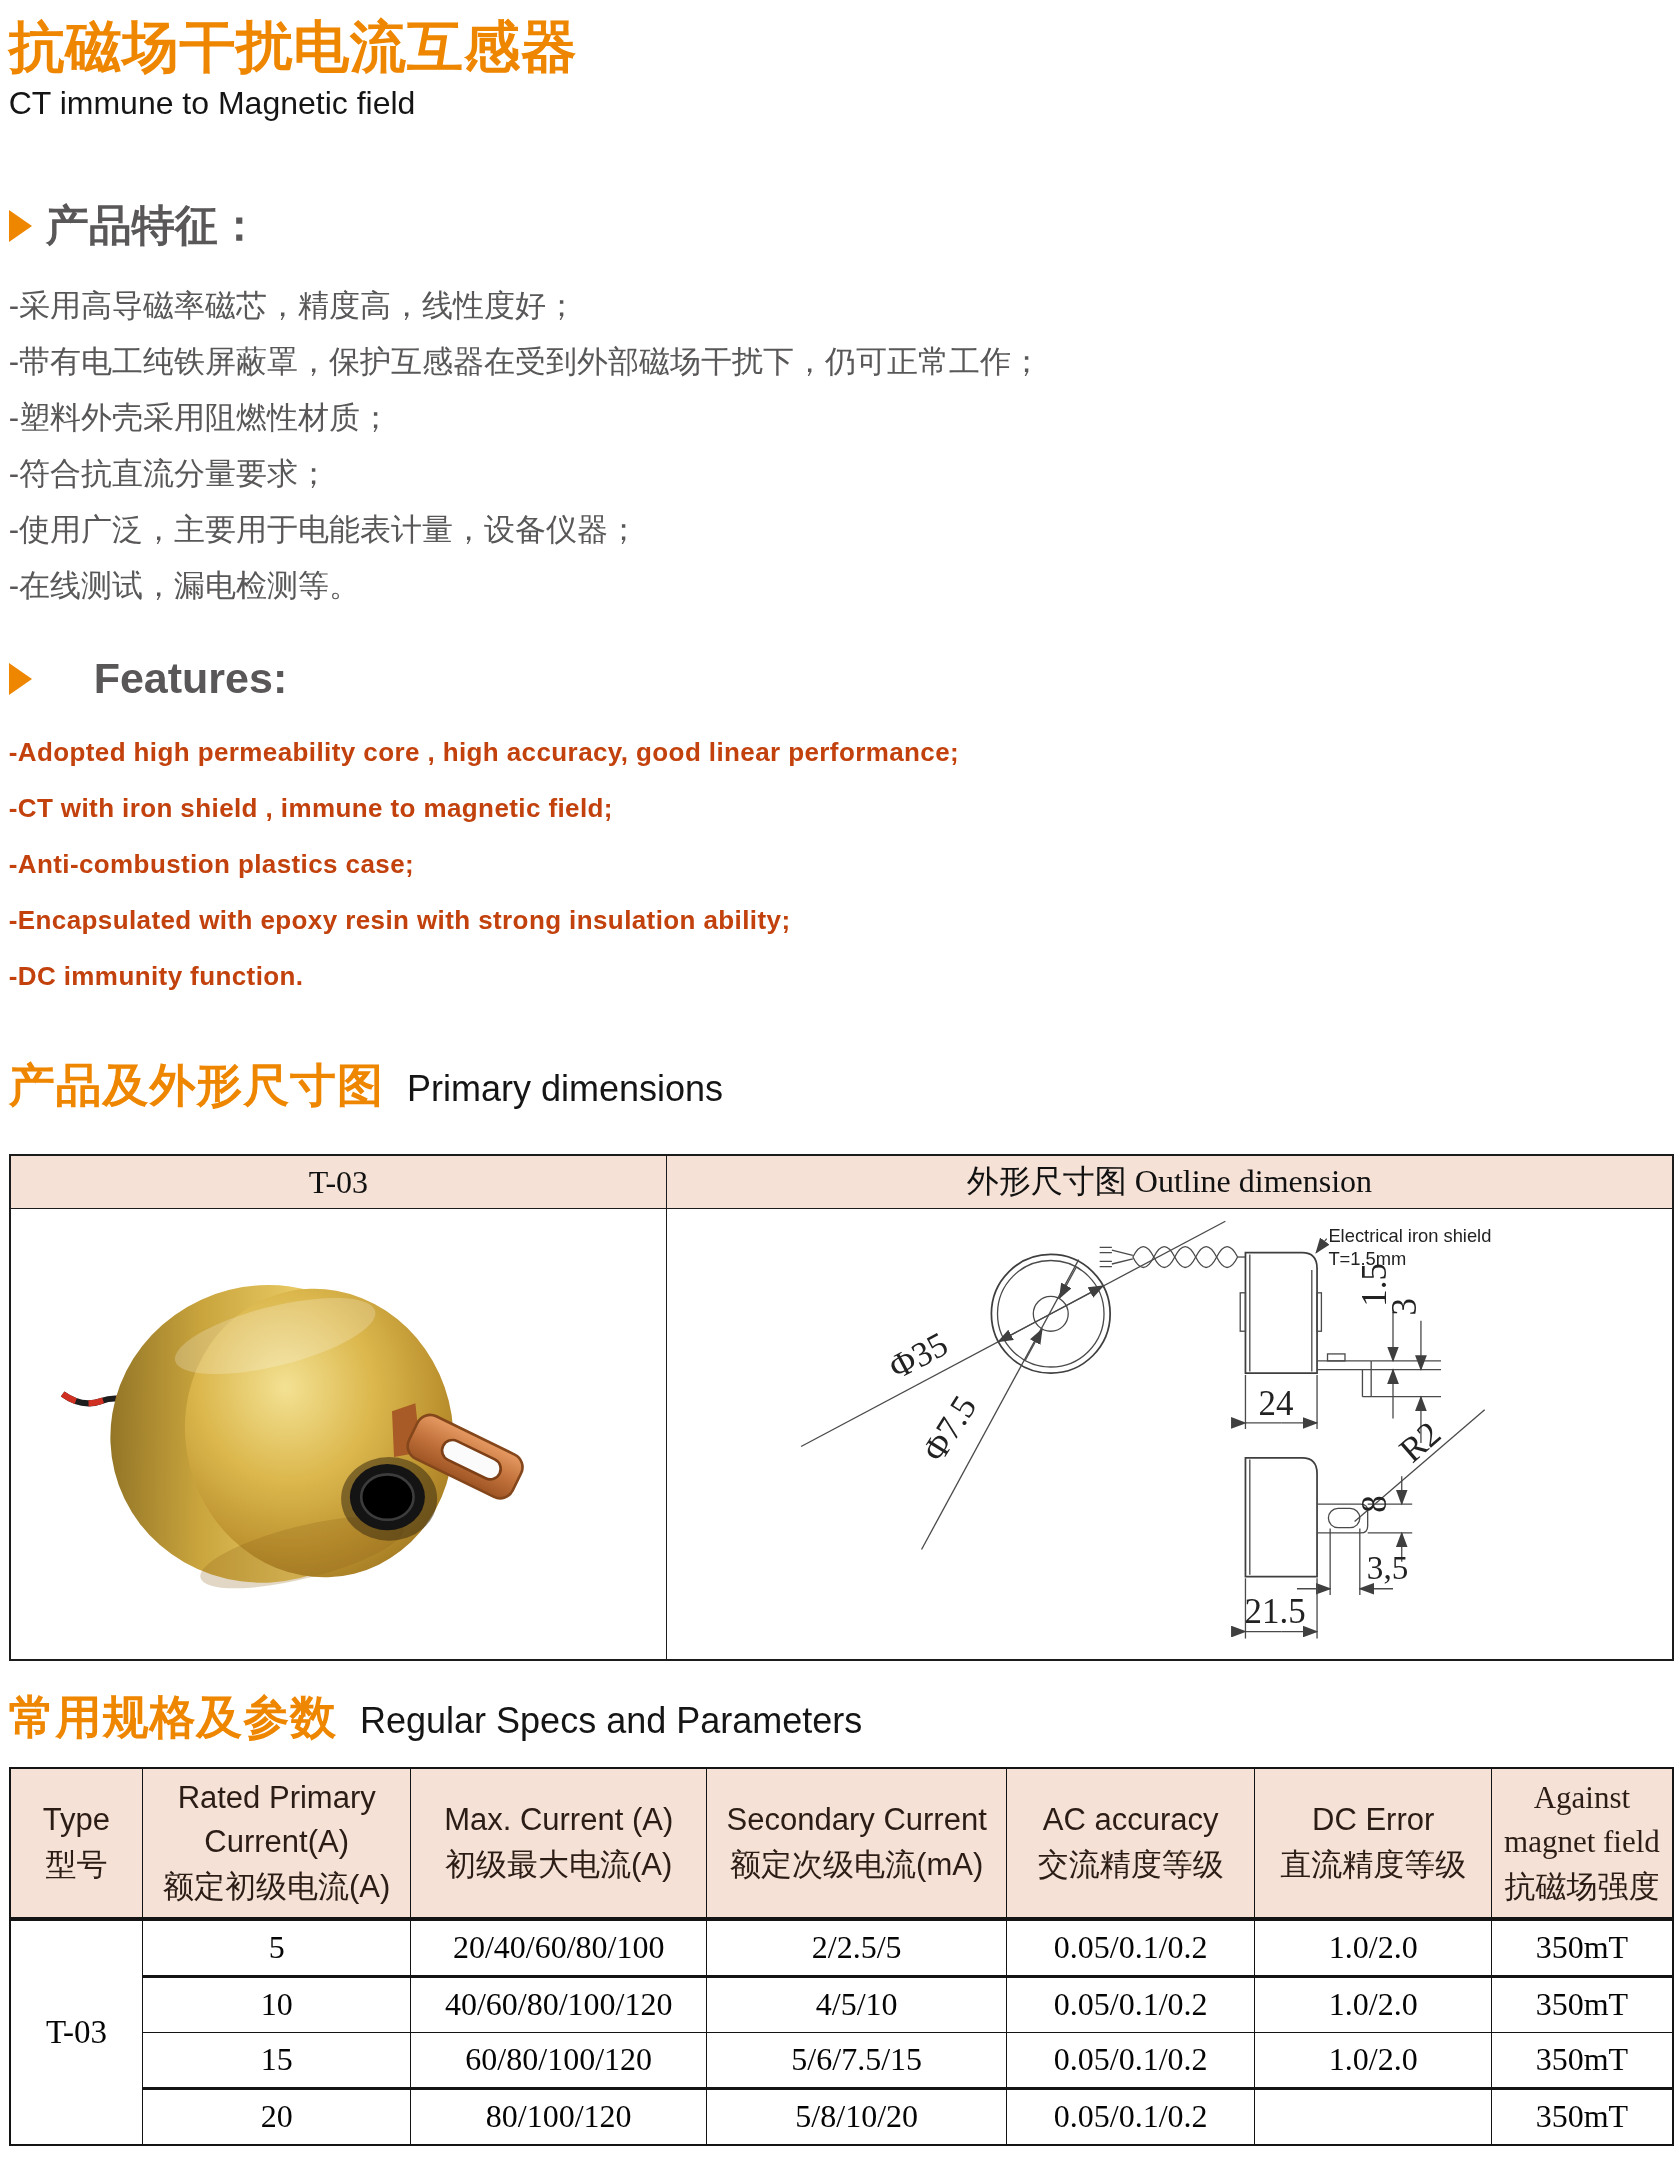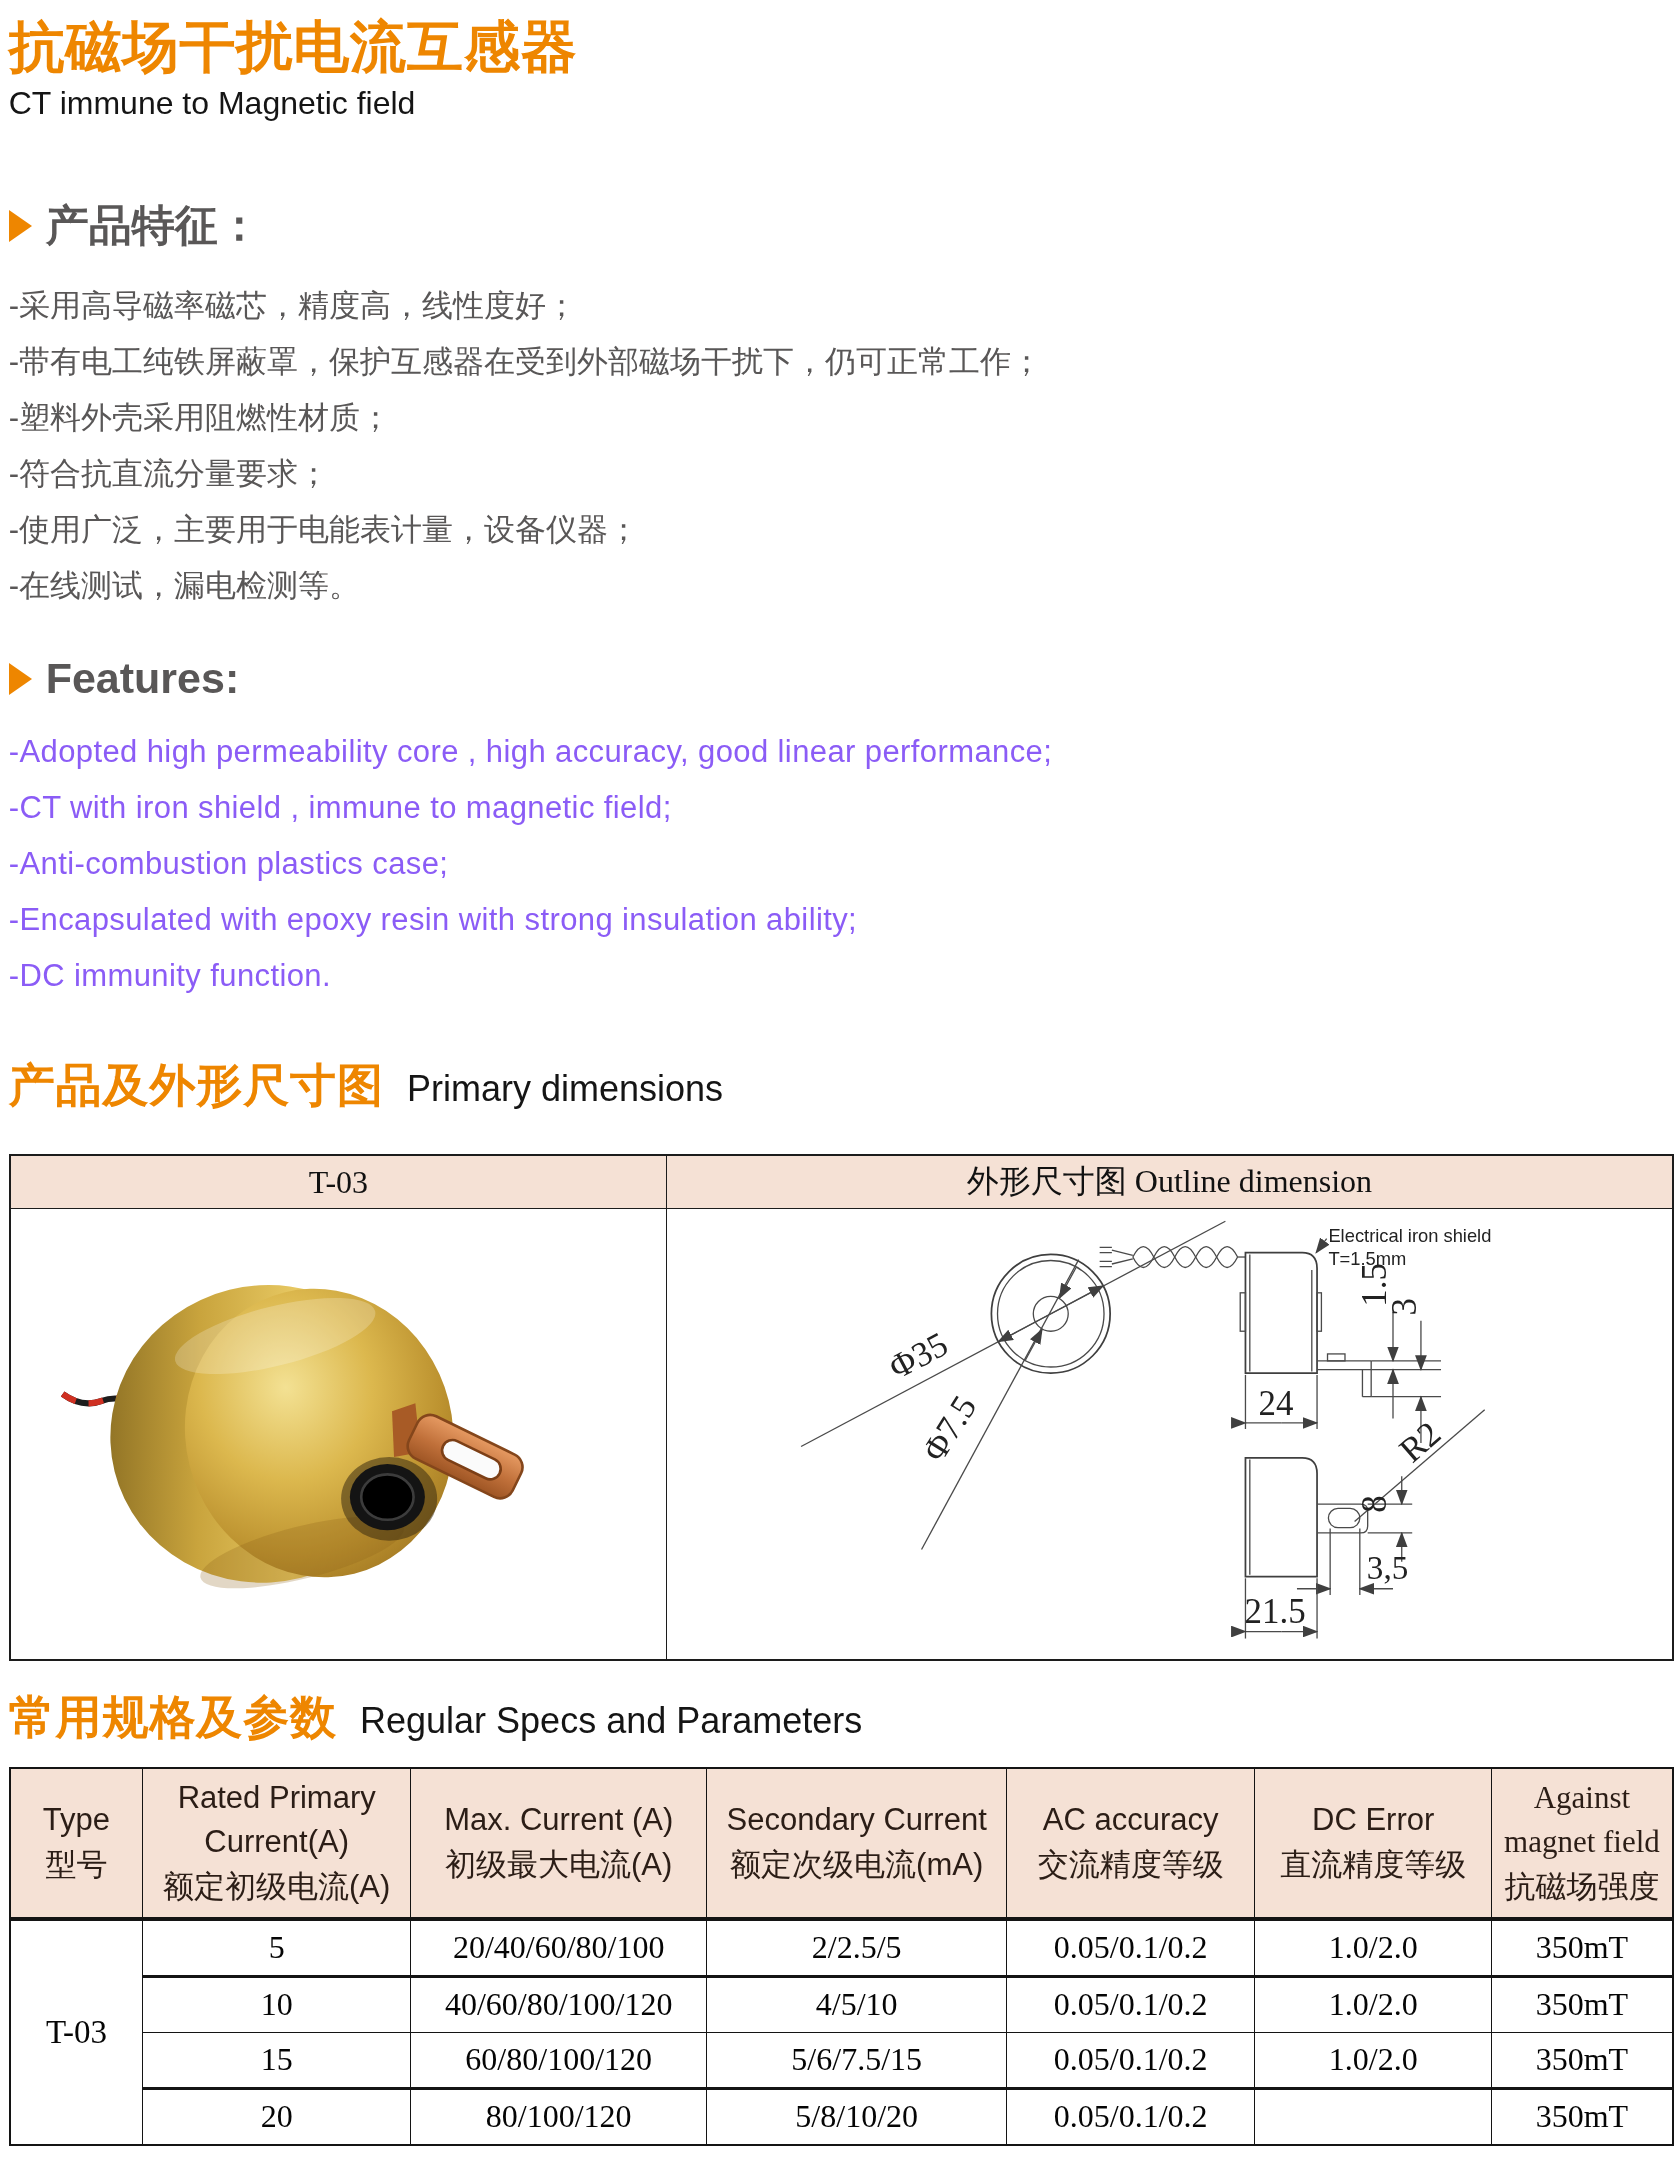--- a/index.html
+++ b/index.html
@@ -8,24 +8,24 @@
   .inner{padding:15.7px 7px 0 8.7px;}
 
   h1.title{margin:0;font-size:56px;line-height:1.12;font-weight:bold;color:#ee8600;letter-spacing:0.9px;}
   .subtitle{margin-top:7px;font-size:32px;color:#151515;}
 
   .sec-head{display:flex;align-items:center;}
   .sec-head .tri{width:0;height:0;border-top:16.6px solid transparent;border-bottom:16.6px solid transparent;
                  border-left:23px solid #ee8600;margin-right:14px;flex:0 0 auto;}
   .sec-head .txt{font-size:43px;font-weight:bold;color:#595757;}
   .sec1{margin-top:75px;}
-  .sec2{margin-top:40px;}
+  .sec2{margin-top:40px;gap:48px;}
 
   .feat-list{margin-top:23px;font-size:31px;color:#595757;line-height:56px;}
-  .en-list{margin-top:21px;font-size:31px;color:#8b5cf6;line-height:56px;letter-spacing:0.4px;}
+  .en-list{margin-top:21px;font-size:26px;color:#c2410c;line-height:56px;letter-spacing:0.4px;font-weight:bold;}
 
   .big-head{margin-top:51px;display:flex;align-items:baseline;}
   .big-head .cn{font-size:46px;font-weight:bold;color:#ee8600;letter-spacing:0.9px;}
   .big-head .en{font-size:36px;color:#151515;margin-left:23px;}
 
   table.outline{border-collapse:collapse;table-layout:fixed;width:1663px;margin-top:37px;}
   table.outline td{border:1.7px solid #1c1c1c;padding:0;}
   table.outline{border:2.6px solid #1c1c1c;}
   table.outline td.hd{background:#f5e1d5;height:52px;text-align:center;vertical-align:middle;
       font-family:"Liberation Serif","DejaVu Serif",serif;font-size:32px;color:#111;}

